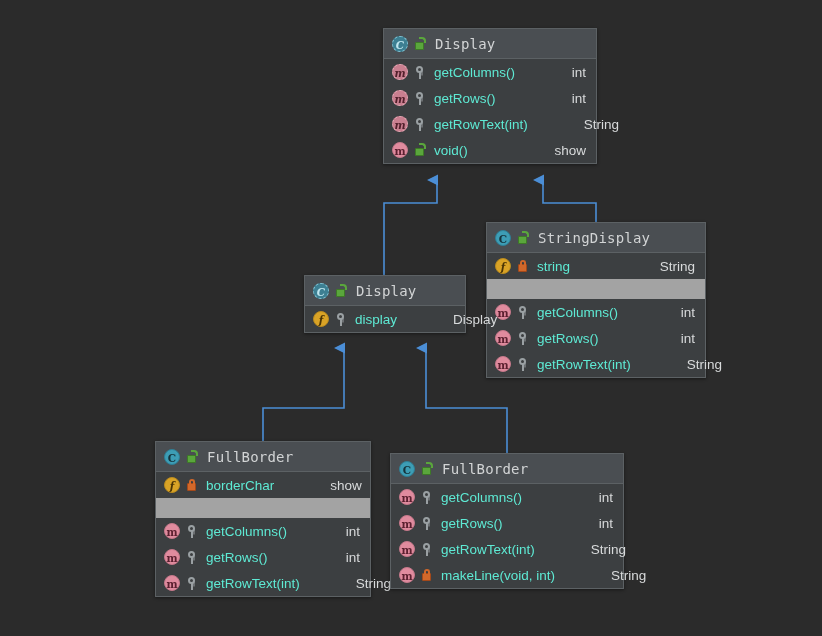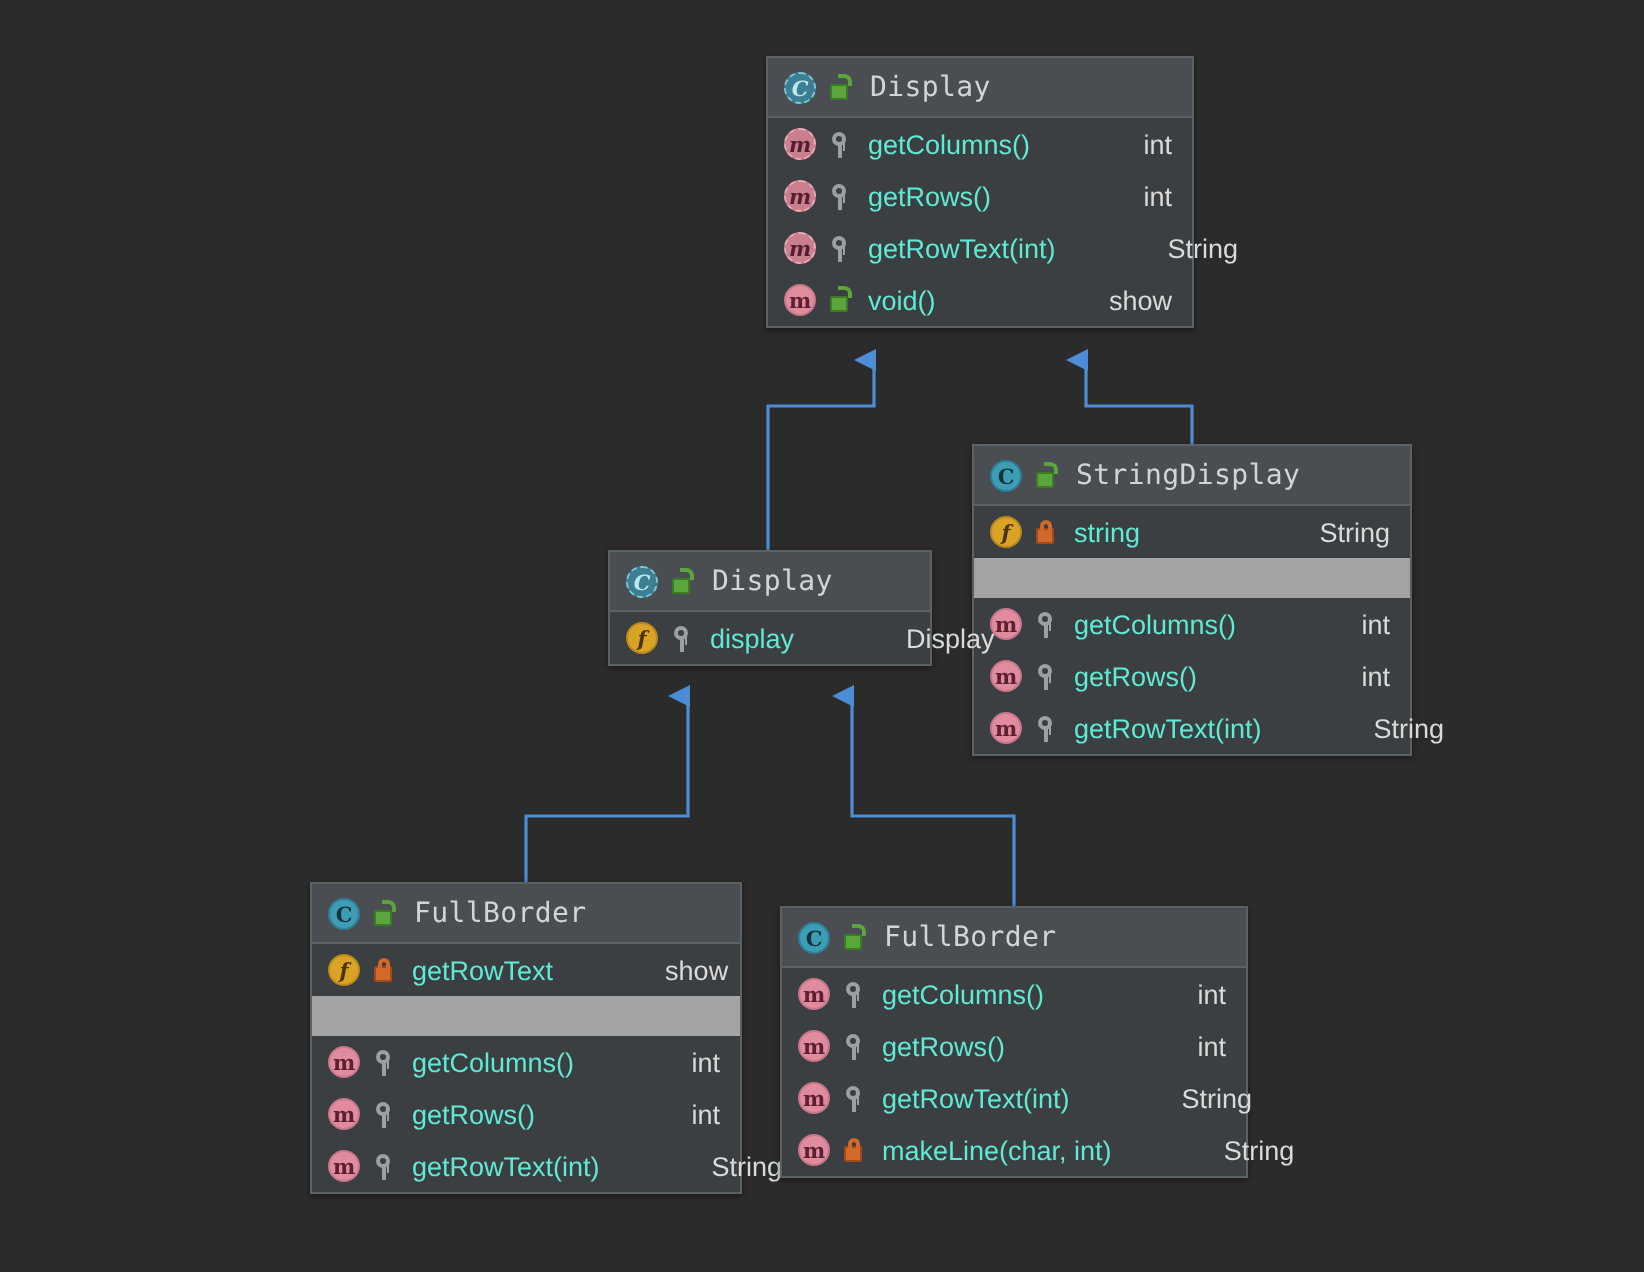--- a/index.html
+++ b/index.html
@@ -331,21 +331,21 @@
   <div class="node" style="left:155px; top:441px; width:216px;">
     <div class="node-header">
       <span class="ico ico-kind k-class">C</span>
       <span class="ico ico-vis v-public"></span>
       <span class="node-title">FullBorder</span>
     </div>
     <div class="section">
       <div class="row">
         <span class="ico ico-kind k-field">f</span>
         <span class="ico ico-vis v-private"></span>
-        <span class="row-name">getRowText</span>
+        <span class="row-name">borderChar</span>
         <span class="row-spacer"></span>
         <span class="row-type">show</span>
       </div>
     </div>
     <div class="sep-bar"></div>
     <div class="section">
       <div class="row">
         <span class="ico ico-kind k-method">m</span>
         <span class="ico ico-vis v-package"></span>
         <span class="row-name">getColumns()</span>
@@ -393,20 +393,20 @@
       <div class="row">
         <span class="ico ico-kind k-method">m</span>
         <span class="ico ico-vis v-package"></span>
         <span class="row-name">getRowText(int)</span>
         <span class="row-spacer"></span>
         <span class="row-type">String</span>
       </div>
       <div class="row">
         <span class="ico ico-kind k-method">m</span>
         <span class="ico ico-vis v-private"></span>
-        <span class="row-name">makeLine(char, int)</span>
+        <span class="row-name">makeLine(void, int)</span>
         <span class="row-spacer"></span>
         <span class="row-type">String</span>
       </div>
     </div>
   </div>
 
 </div>
 
 </body></html>

